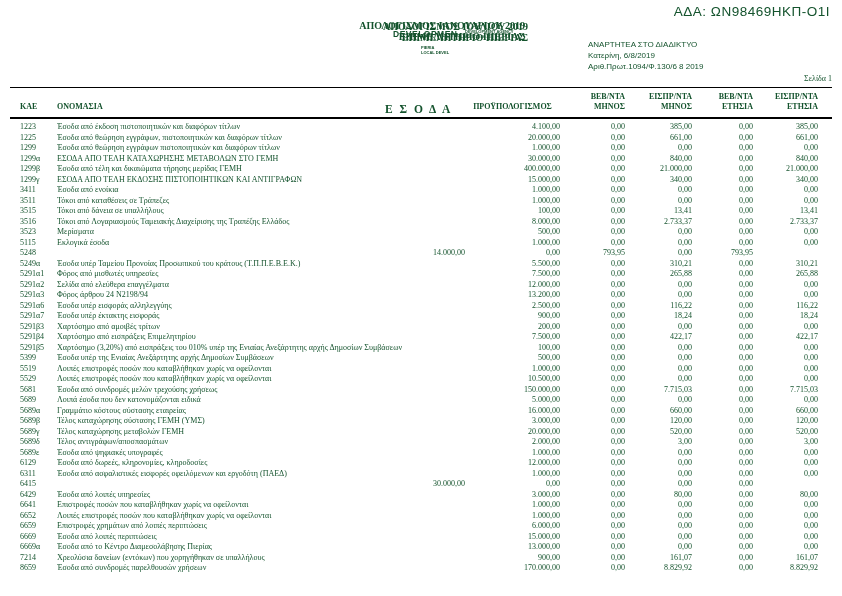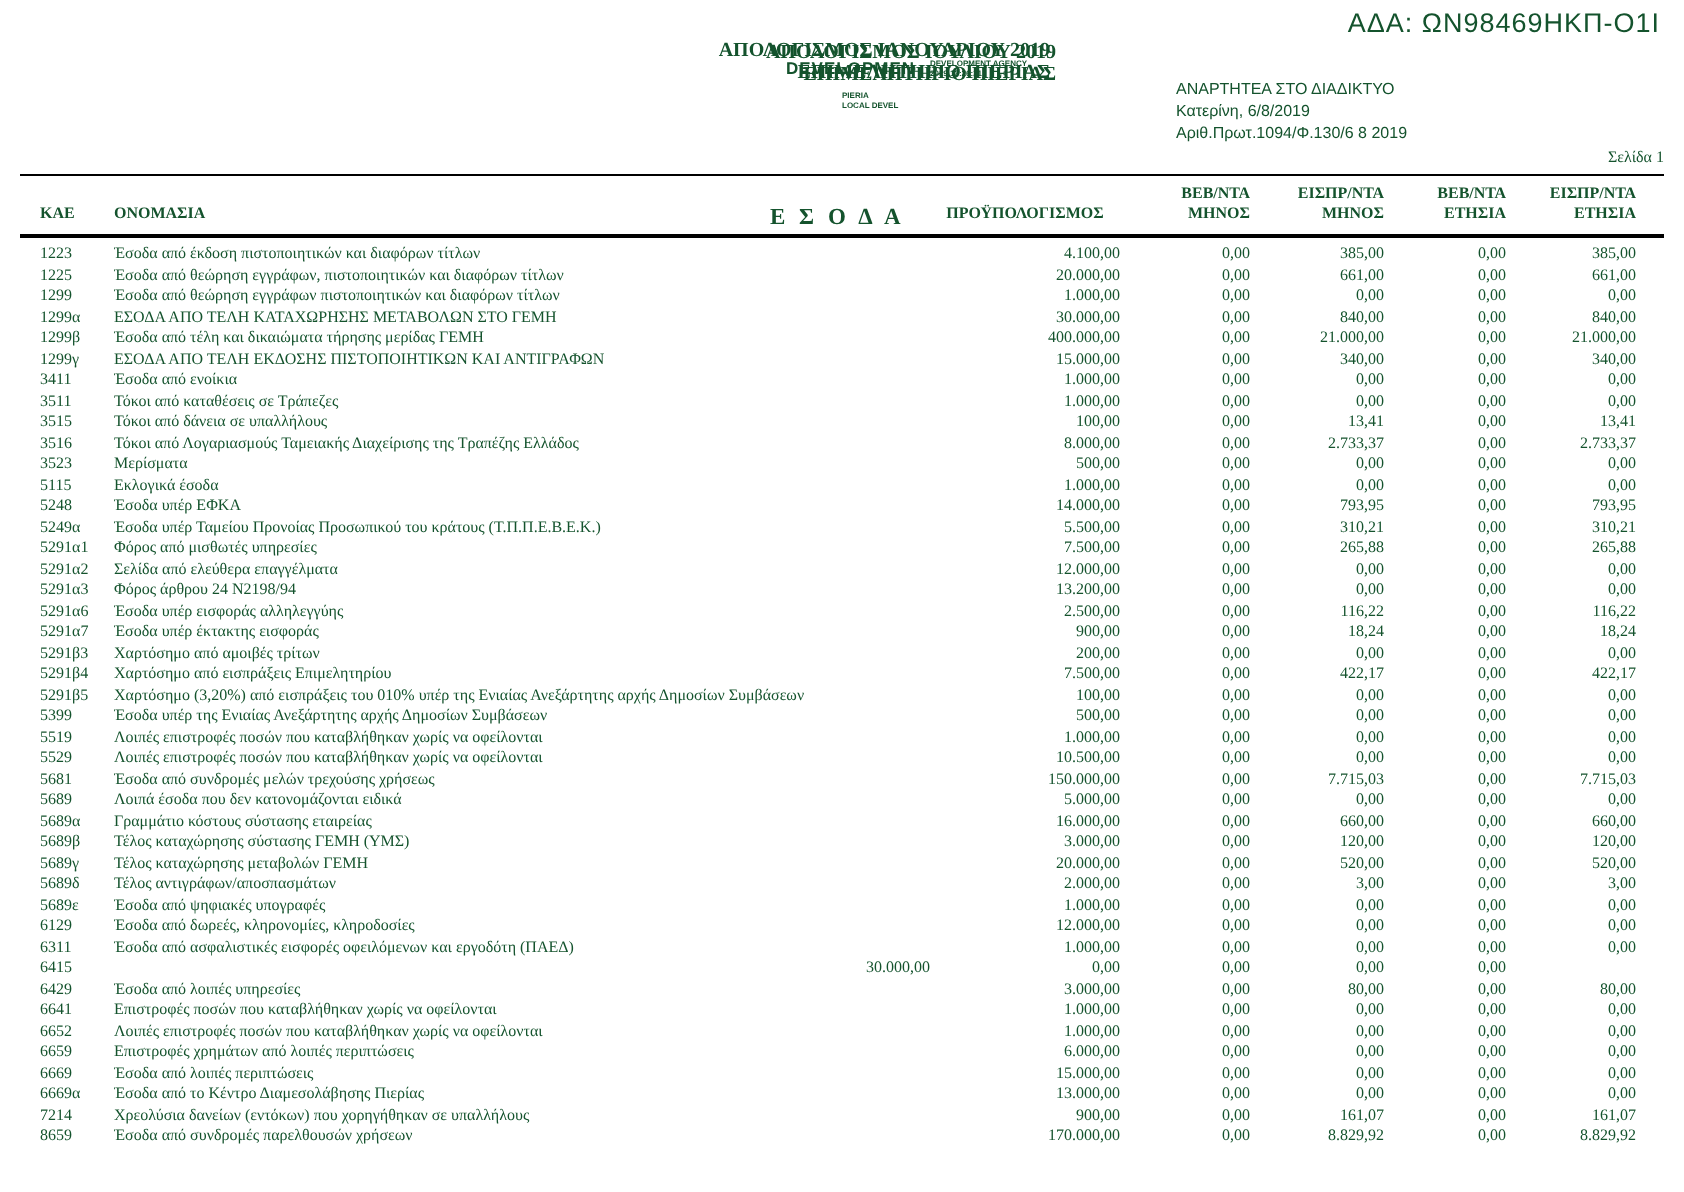--- a/index.html
+++ b/index.html
@@ -230,21 +230,20 @@
         <div class="cell kae">5115</div>
         <div class="cell name">Εκλογικά έσοδα</div>
         <div class="cell num">1.000,00</div>
         <div class="cell num">0,00</div>
         <div class="cell num">0,00</div>
         <div class="cell num">0,00</div>
         <div class="cell num">0,00</div>
       </div>
       <div class="trow">
         <div class="cell kae">5248</div>
-        <div class="cell name">Έσοδα υπέρ ΕΦΚΑ</div>
         <div class="cell num">14.000,00</div>
         <div class="cell num">0,00</div>
         <div class="cell num">793,95</div>
         <div class="cell num">0,00</div>
         <div class="cell num">793,95</div>
       </div>
       <div class="trow">
         <div class="cell kae">5249α</div>
         <div class="cell name">Έσοδα υπέρ Ταμείου Προνοίας Προσωπικού του κράτους (Τ.Π.Π.Ε.Β.Ε.Κ.)</div>
         <div class="cell num">5.500,00</div>

